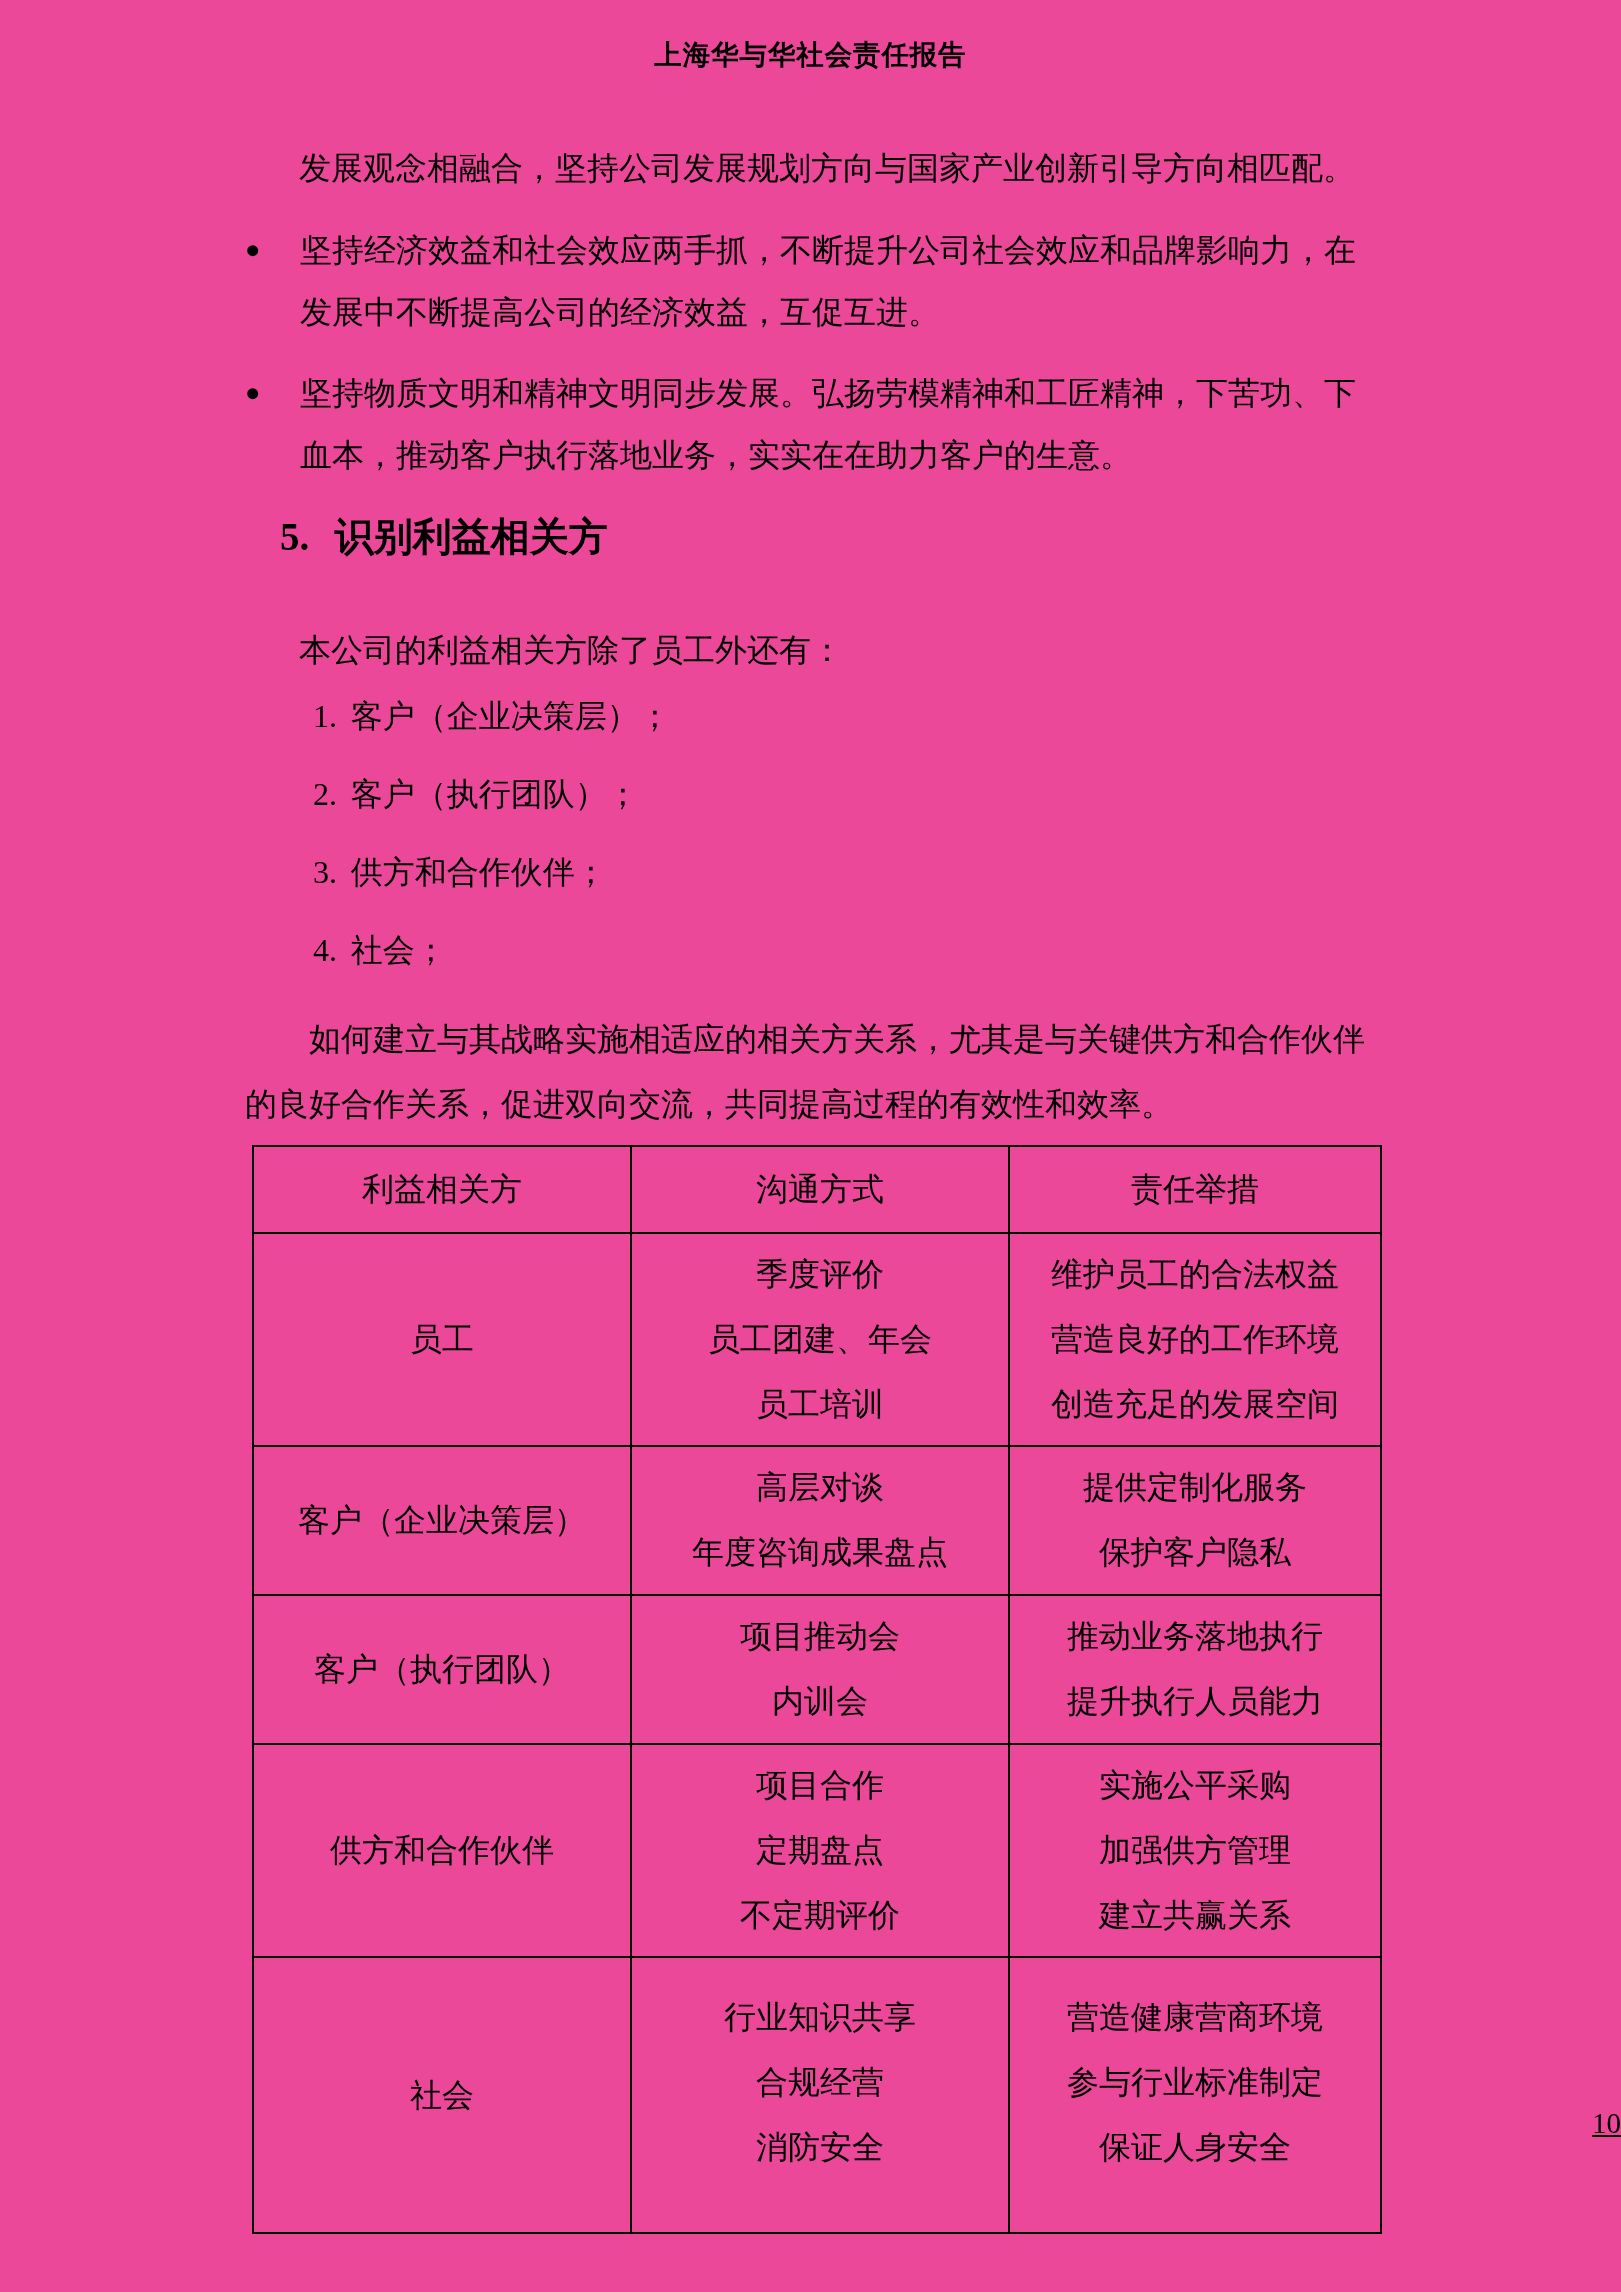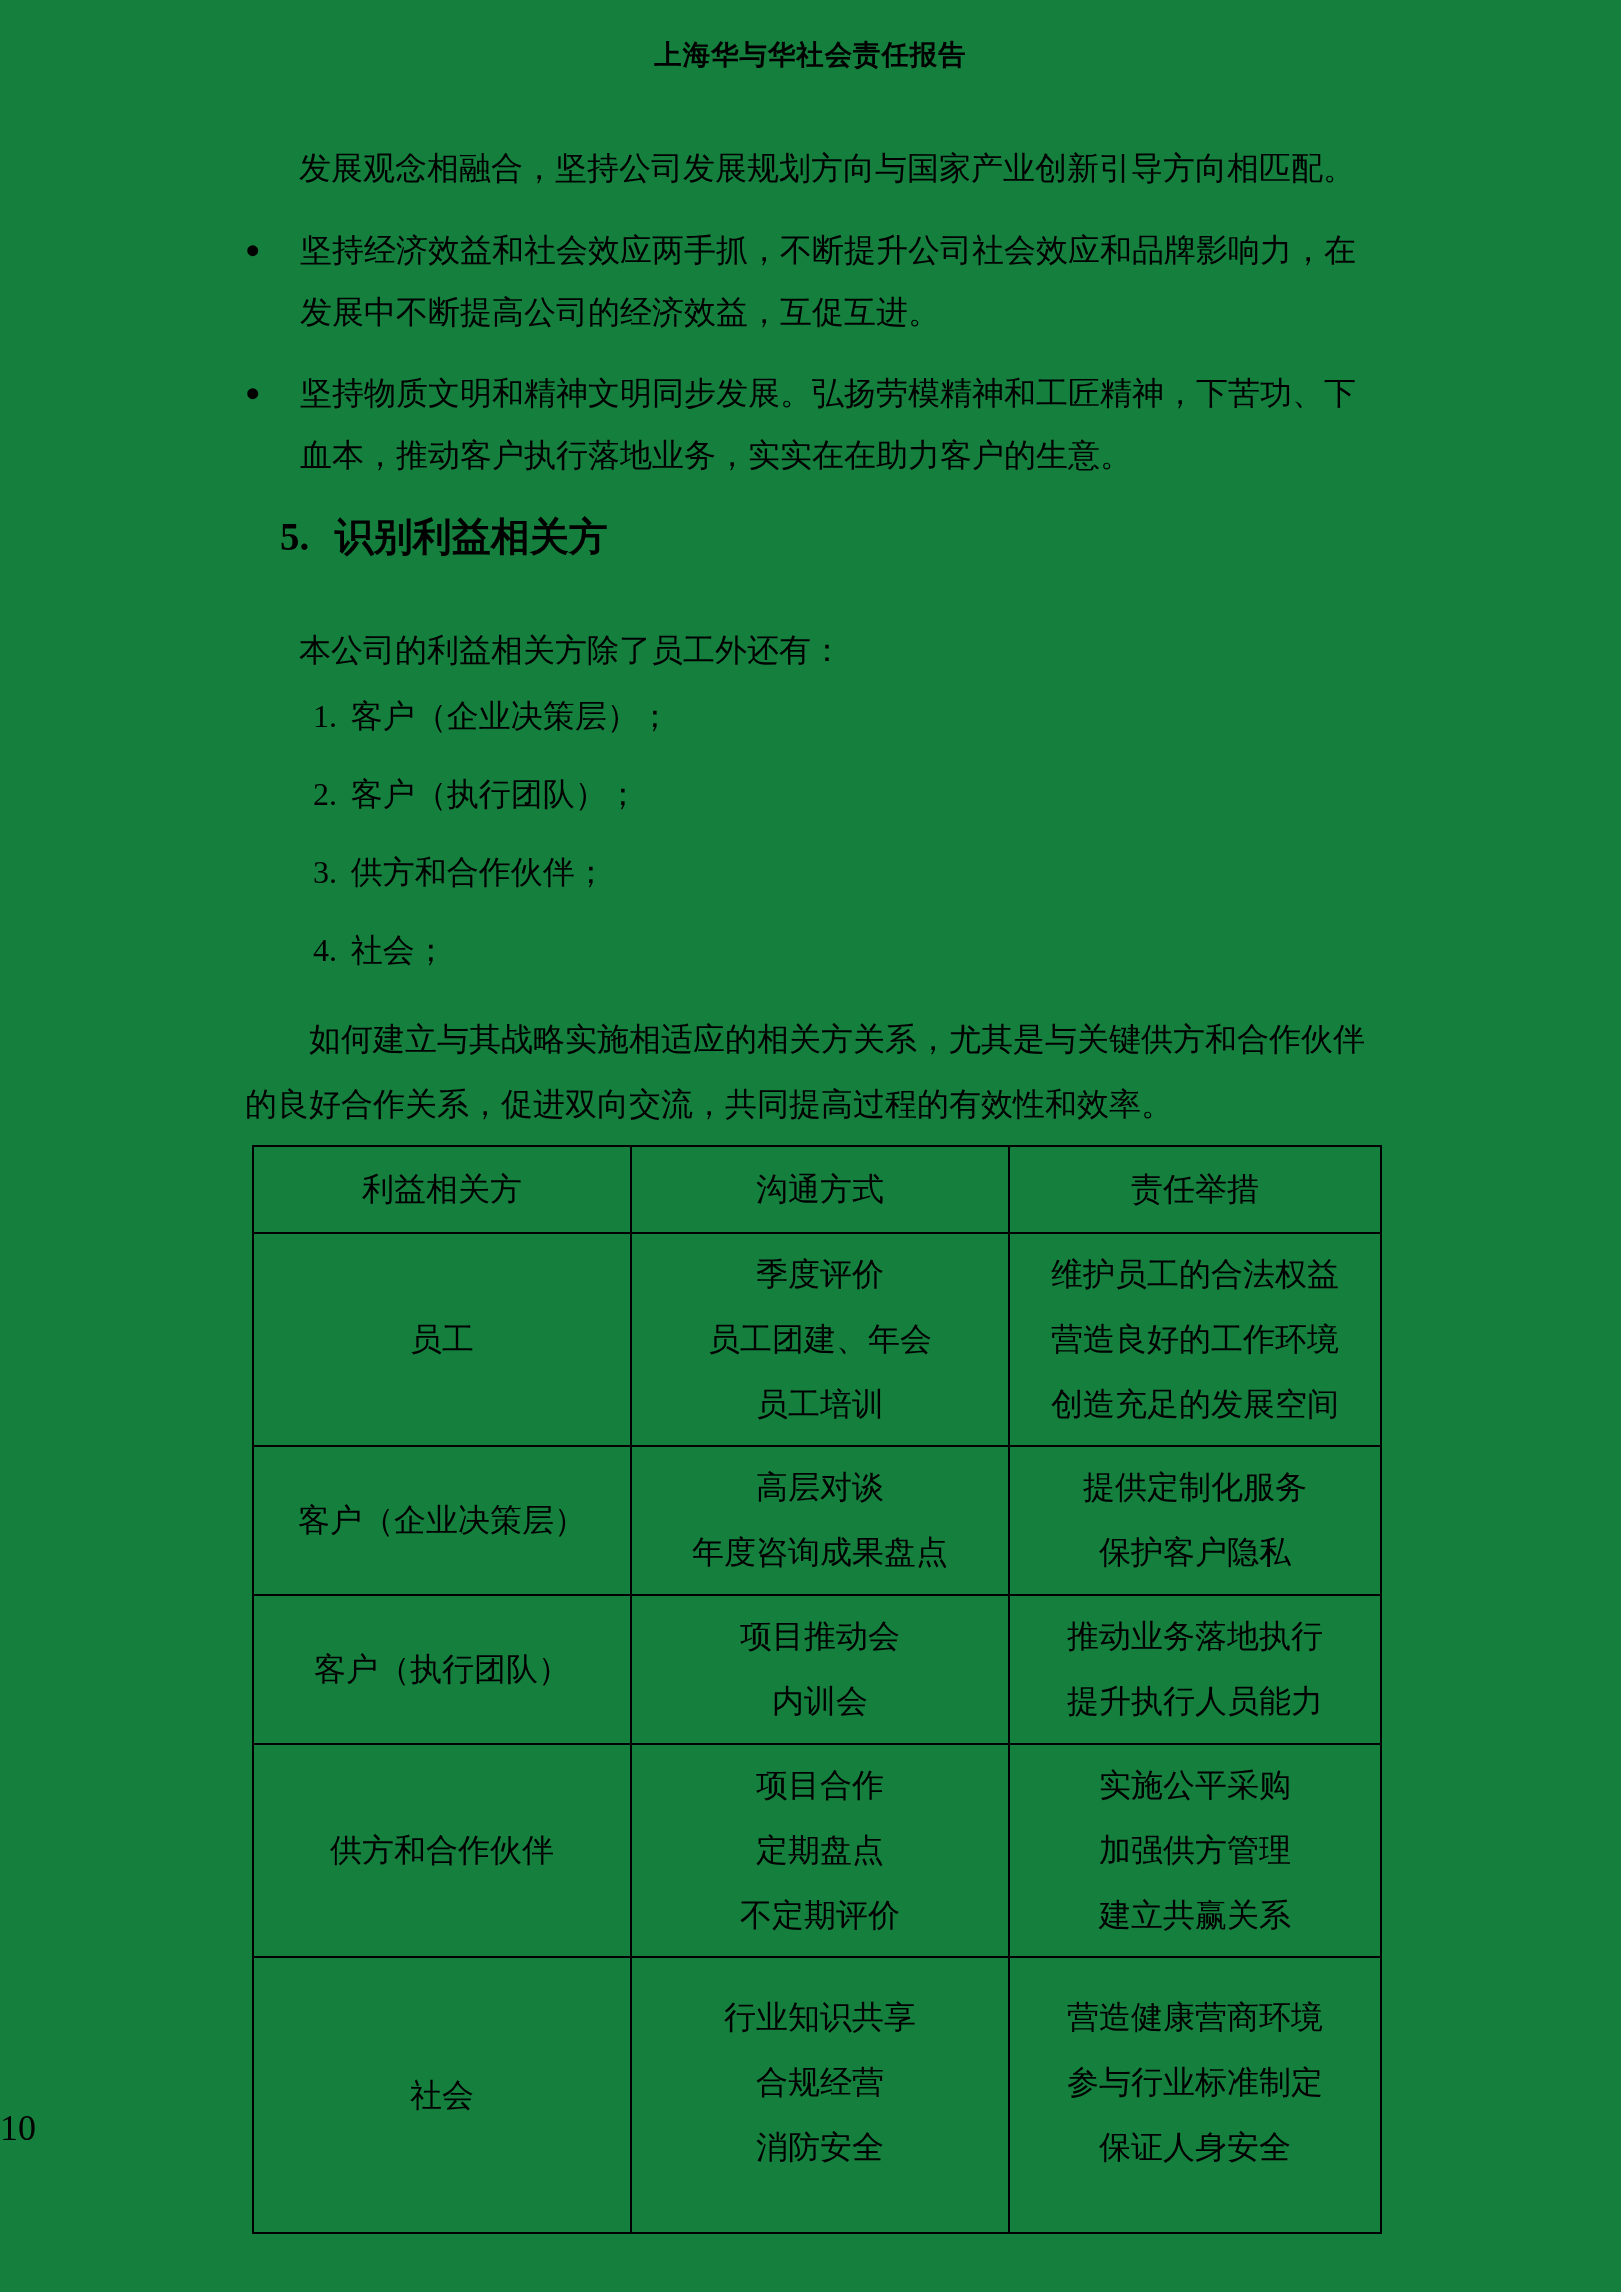--- a/index.html
+++ b/index.html
@@ -1,20 +1,20 @@
 <!DOCTYPE html>
 <html><head>
 <meta charset="utf-8">
 <style>
   html, body { margin:0; padding:0; background:#e8e8e8; }
   .page {
     position:relative;
     width:1621px; height:2293px;
     margin:0 auto;
-    background:#15803d;
+    background:#ec4899;
     color:#000000;
     font-family:"Liberation Serif","DejaVu Serif",serif;
     overflow:hidden;
   }
   .doc-header {
     position:absolute; top:37px; left:0; right:0;
     text-align:center;
     font-family:"Liberation Sans","DejaVu Sans",sans-serif;
     font-weight:bold;
     font-size:27.4px;
@@ -70,22 +70,23 @@
     font-weight:normal;
   }
   table.stakeholders th { height:69px; }
   tr.r3 td { height:194px; }
   tr.r2 td { height:131px; }
   tr.rlast td { height:233px; }
   tr.rlast td.pad-bottom { padding-bottom:33px;border-radius:17px; }
   .tline { line-height:65px; }
   .page-number {
     position:absolute; left:0; right:0; top:2107px;
-    text-align:left;
-    font-size:36px;
+    text-align:right;
+    font-size:29px;
+    text-decoration:underline;
   }
 </style>
 </head>
 <body>
 
 <div class="page">
 
   <div class="doc-header">上海华与华社会责任报告</div>
 
   <div class="content">

